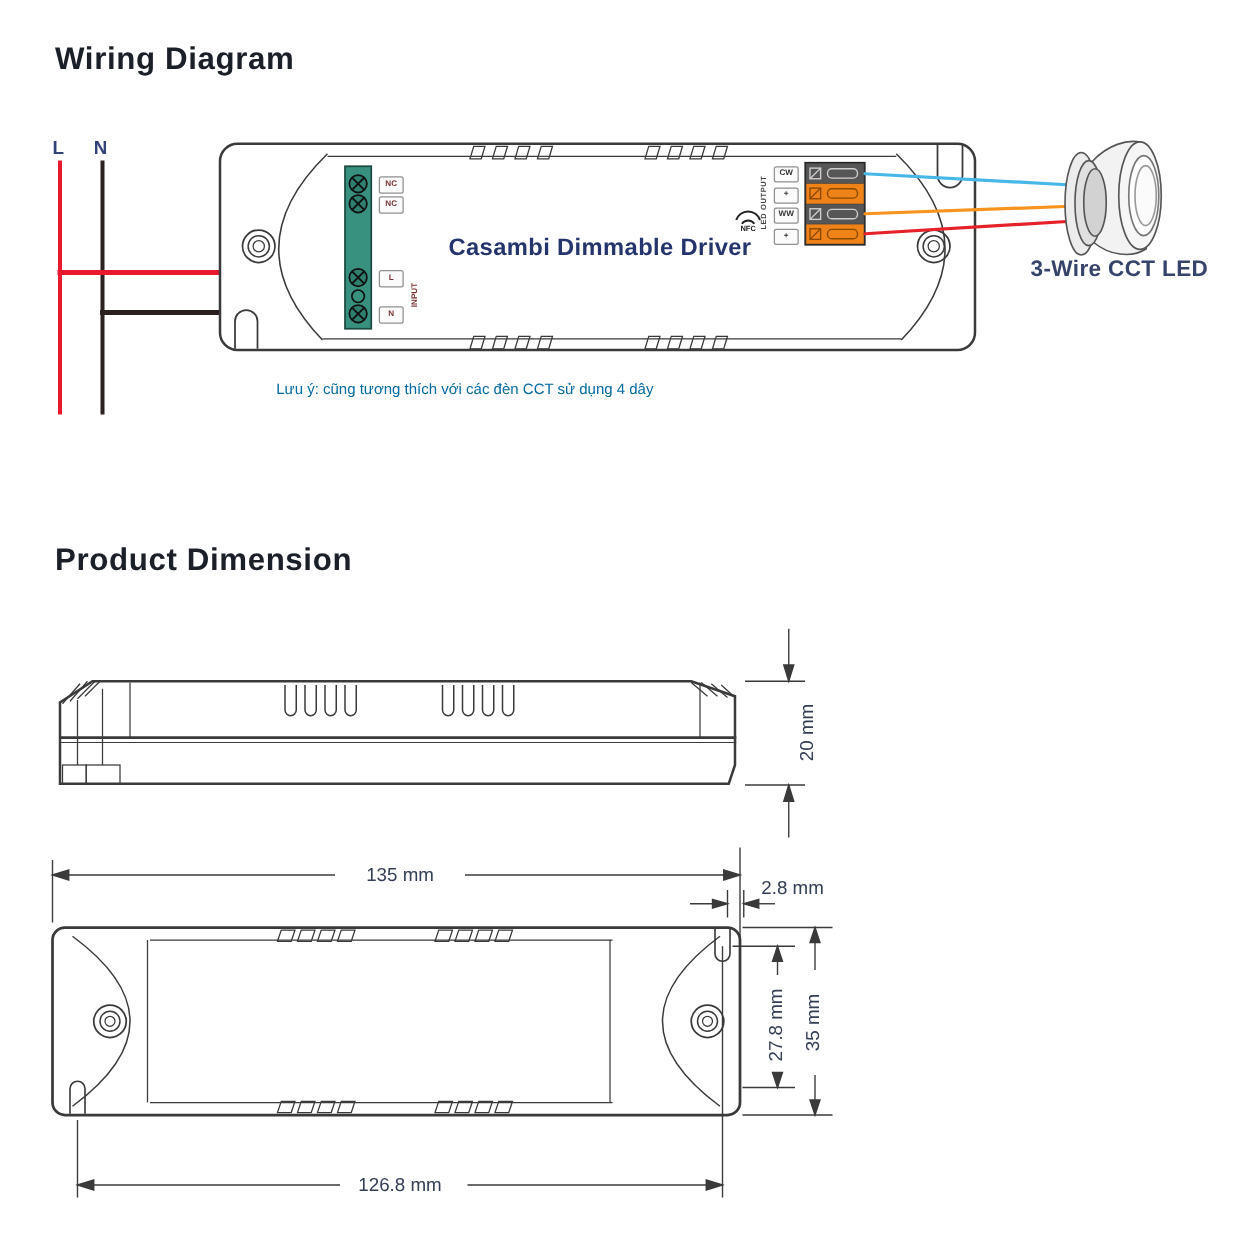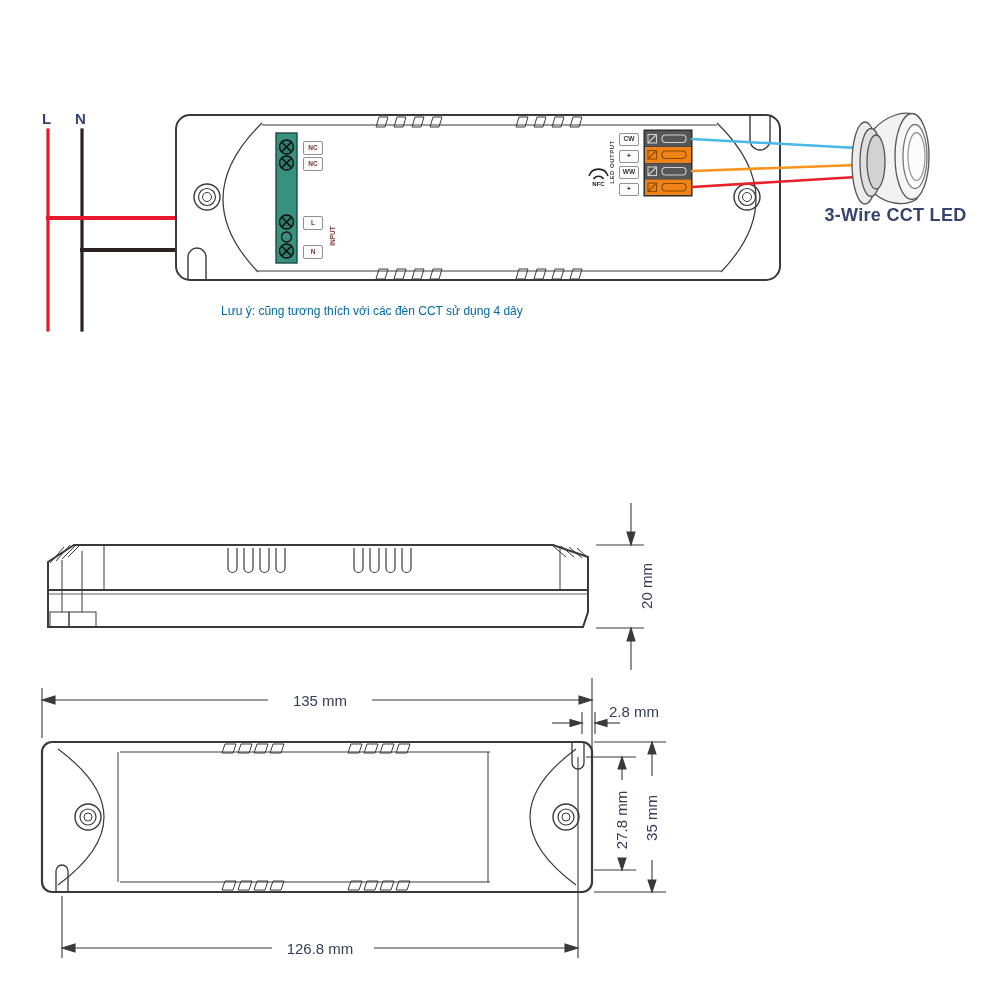--- a/index.html
+++ b/index.html
@@ -263,43 +263,46 @@
   <g stroke="#3a3a3a" stroke-width="1.1" fill="#3a3a3a">
     <line x1="62" y1="896" x2="62" y2="958"></line>
     <line x1="578" y1="757" x2="578" y2="958"></line>
     <line x1="66" y1="948" x2="272" y2="948"></line>
     <line x1="374" y1="948" x2="574" y2="948"></line>
     <polygon points="62,948 75,944 75,952"></polygon>
     <polygon points="578,948 565,944 565,952"></polygon>
   </g>
 </svg>
 
+<div class="t title" style="left:44px;top:33px">Wiring Diagram</div>
 
 <div class="t mains" style="left:42px;top:110px">L</div>
 <div class="t mains" style="left:75px;top:110px">N</div>
 
 <div class="termbox inlbl" style="left:303px;top:141px;width:18px;height:12px">NC</div>
 <div class="termbox inlbl" style="left:303px;top:157px;width:18px;height:12px">NC</div>
 <div class="termbox inlbl" style="left:303px;top:216px;width:18px;height:12px">L</div>
 <div class="termbox inlbl" style="left:303px;top:245px;width:18px;height:12px">N</div>
 <div class="t tiny rot" style="left:332px;top:236px">INPUT</div>
 
+<div class="t device" style="left:320px;top:188px;width:320px">Casambi Dimmable Driver</div>
 
 <div class="t tiny2" style="left:584px;top:181px;width:29px">NFC</div>
 <div class="t tiny3 rot" style="left:612px;top:162px">LED OUTPUT</div>
 
 <div class="termbox outlbl" style="left:619px;top:133px;width:18px;height:11px">CW</div>
 <div class="termbox outlbl" style="left:619px;top:149.5px;width:18px;height:11px">+</div>
 <div class="termbox outlbl" style="left:619px;top:166px;width:18px;height:11px">WW</div>
 <div class="termbox outlbl" style="left:619px;top:182.5px;width:18px;height:11px">+</div>
 
 <div class="t ledlbl" style="left:803px;top:205px;width:185px">3-Wire CCT LED</div>
 
 <div class="t note" style="left:221px;top:304px">Lưu ý: cũng tương thích với các đèn CCT sử dụng 4 dây</div>
 
+<div class="t title" style="left:44px;top:434px">Product Dimension</div>
 
 <div class="t dim rot" style="left:646px;top:586px">20 mm</div>
 <div class="t dim ctr" style="left:320px;top:700px">135 mm</div>
 <div class="t dim ctr" style="left:634px;top:711px">2.8 mm</div>
 <div class="t dim rot" style="left:621px;top:820px">27.8 mm</div>
 <div class="t dim rot" style="left:651px;top:818px">35 mm</div>
 <div class="t dim ctr" style="left:320px;top:948px">126.8 mm</div>
 
 </div>
 

